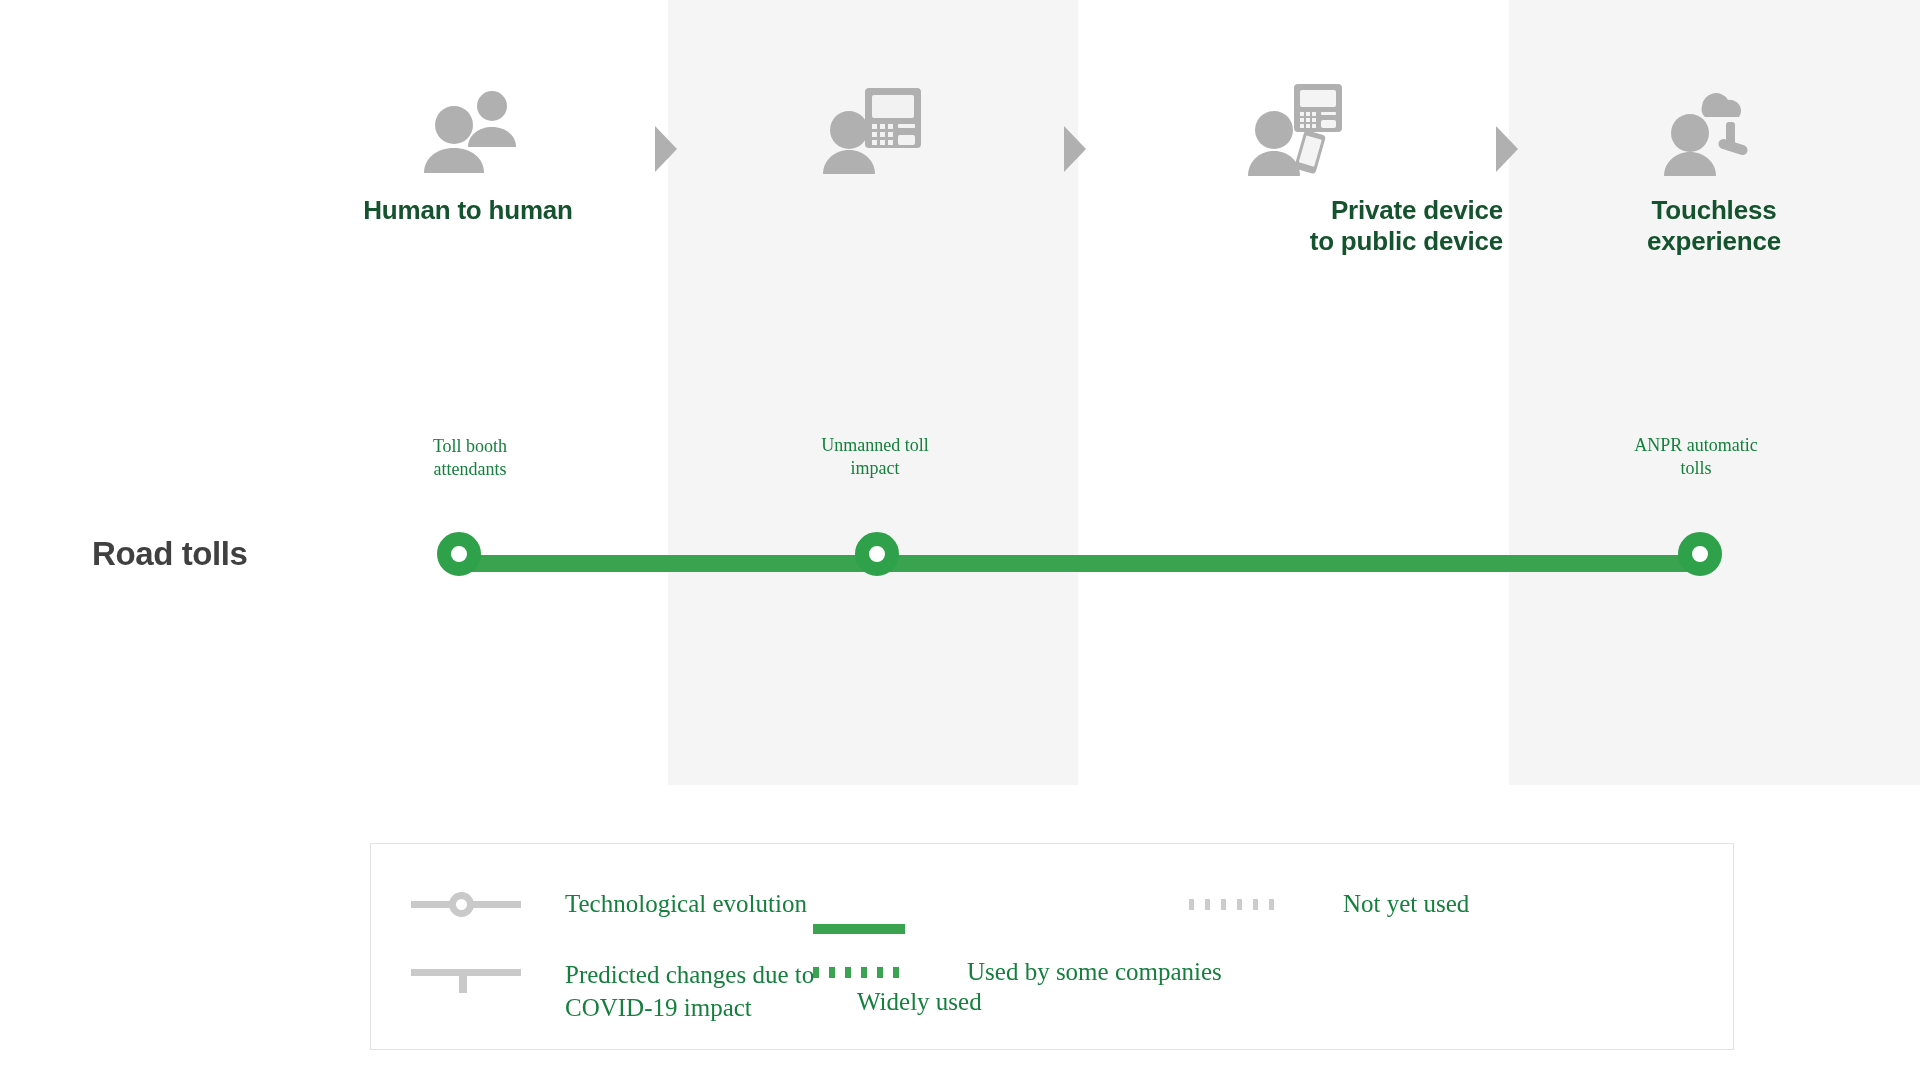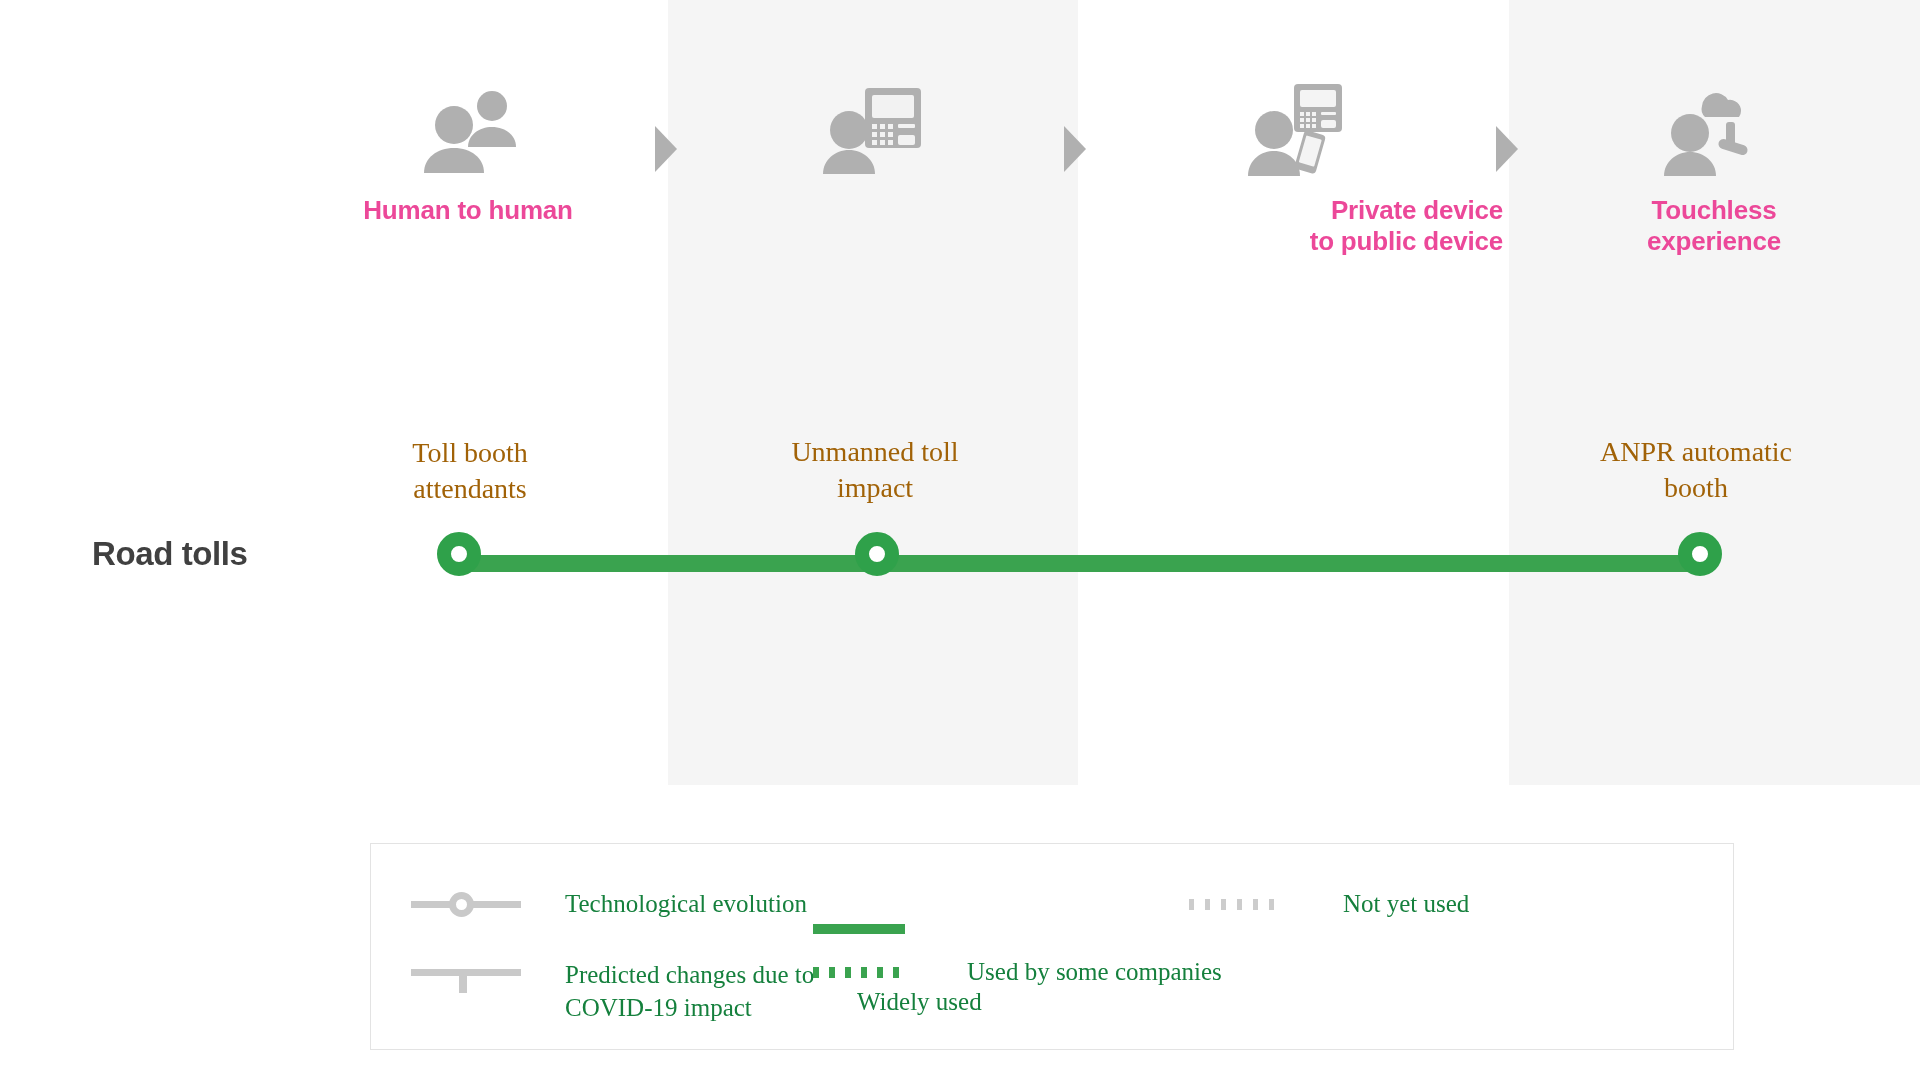--- a/index.html
+++ b/index.html
@@ -57,21 +57,21 @@
     margin-top: 65px;
     display: flex;
     align-items: center;
     justify-content: center;
   }
   .stage-icon svg { display: block; }
 
   .stage-title {
     font-size: 26px;
     font-weight: bold;
-    color: #ec4899;
+    color: #14532d;
     line-height: 1.21;
     letter-spacing: -0.2px;
   }
 
   
   .arrow {
     position: absolute;
     top: 126px;
     width: 0; height: 0;
     border-top: 23px solid transparent;
@@ -89,22 +89,22 @@
     top: 535px;
     font-size: 33px;
     font-weight: bold;
     color: #404040;
     letter-spacing: -0.4px;
   }
 
   .node-label {
     position: absolute;
     font-family: "Liberation Serif", serif;
-    font-size: 28px;
-    color: #a16207;
+    font-size: 18px;
+    color: #15803d;
     line-height: 1.28;
     text-align: center;
     width: 260px;
   }
   .node-label.n1 { left: 340px;  top: 435px; }
   .node-label.n2 { left: 745px;  top: 434px; }
   .node-label.n3 { left: 1566px; top: 434px; }
 
   
   .timeline {
@@ -341,21 +341,21 @@
 <div class="node-label n1">
   <span>Toll booth</span><br>
   <span>attendants</span>
 </div>
 <div class="node-label n2">
   <span>Unmanned toll</span><br>
   <span>impact</span>
 </div>
 <div class="node-label n3">
   <span>ANPR automatic</span><br>
-  <span>booth</span>
+  <span>tolls</span>
 </div>
 
 <div class="timeline">
   <div class="track"></div>
   <div class="node p1"></div>
   <div class="node p2"></div>
   <div class="node p3"></div>
 </div>
 
 <div class="legend">

